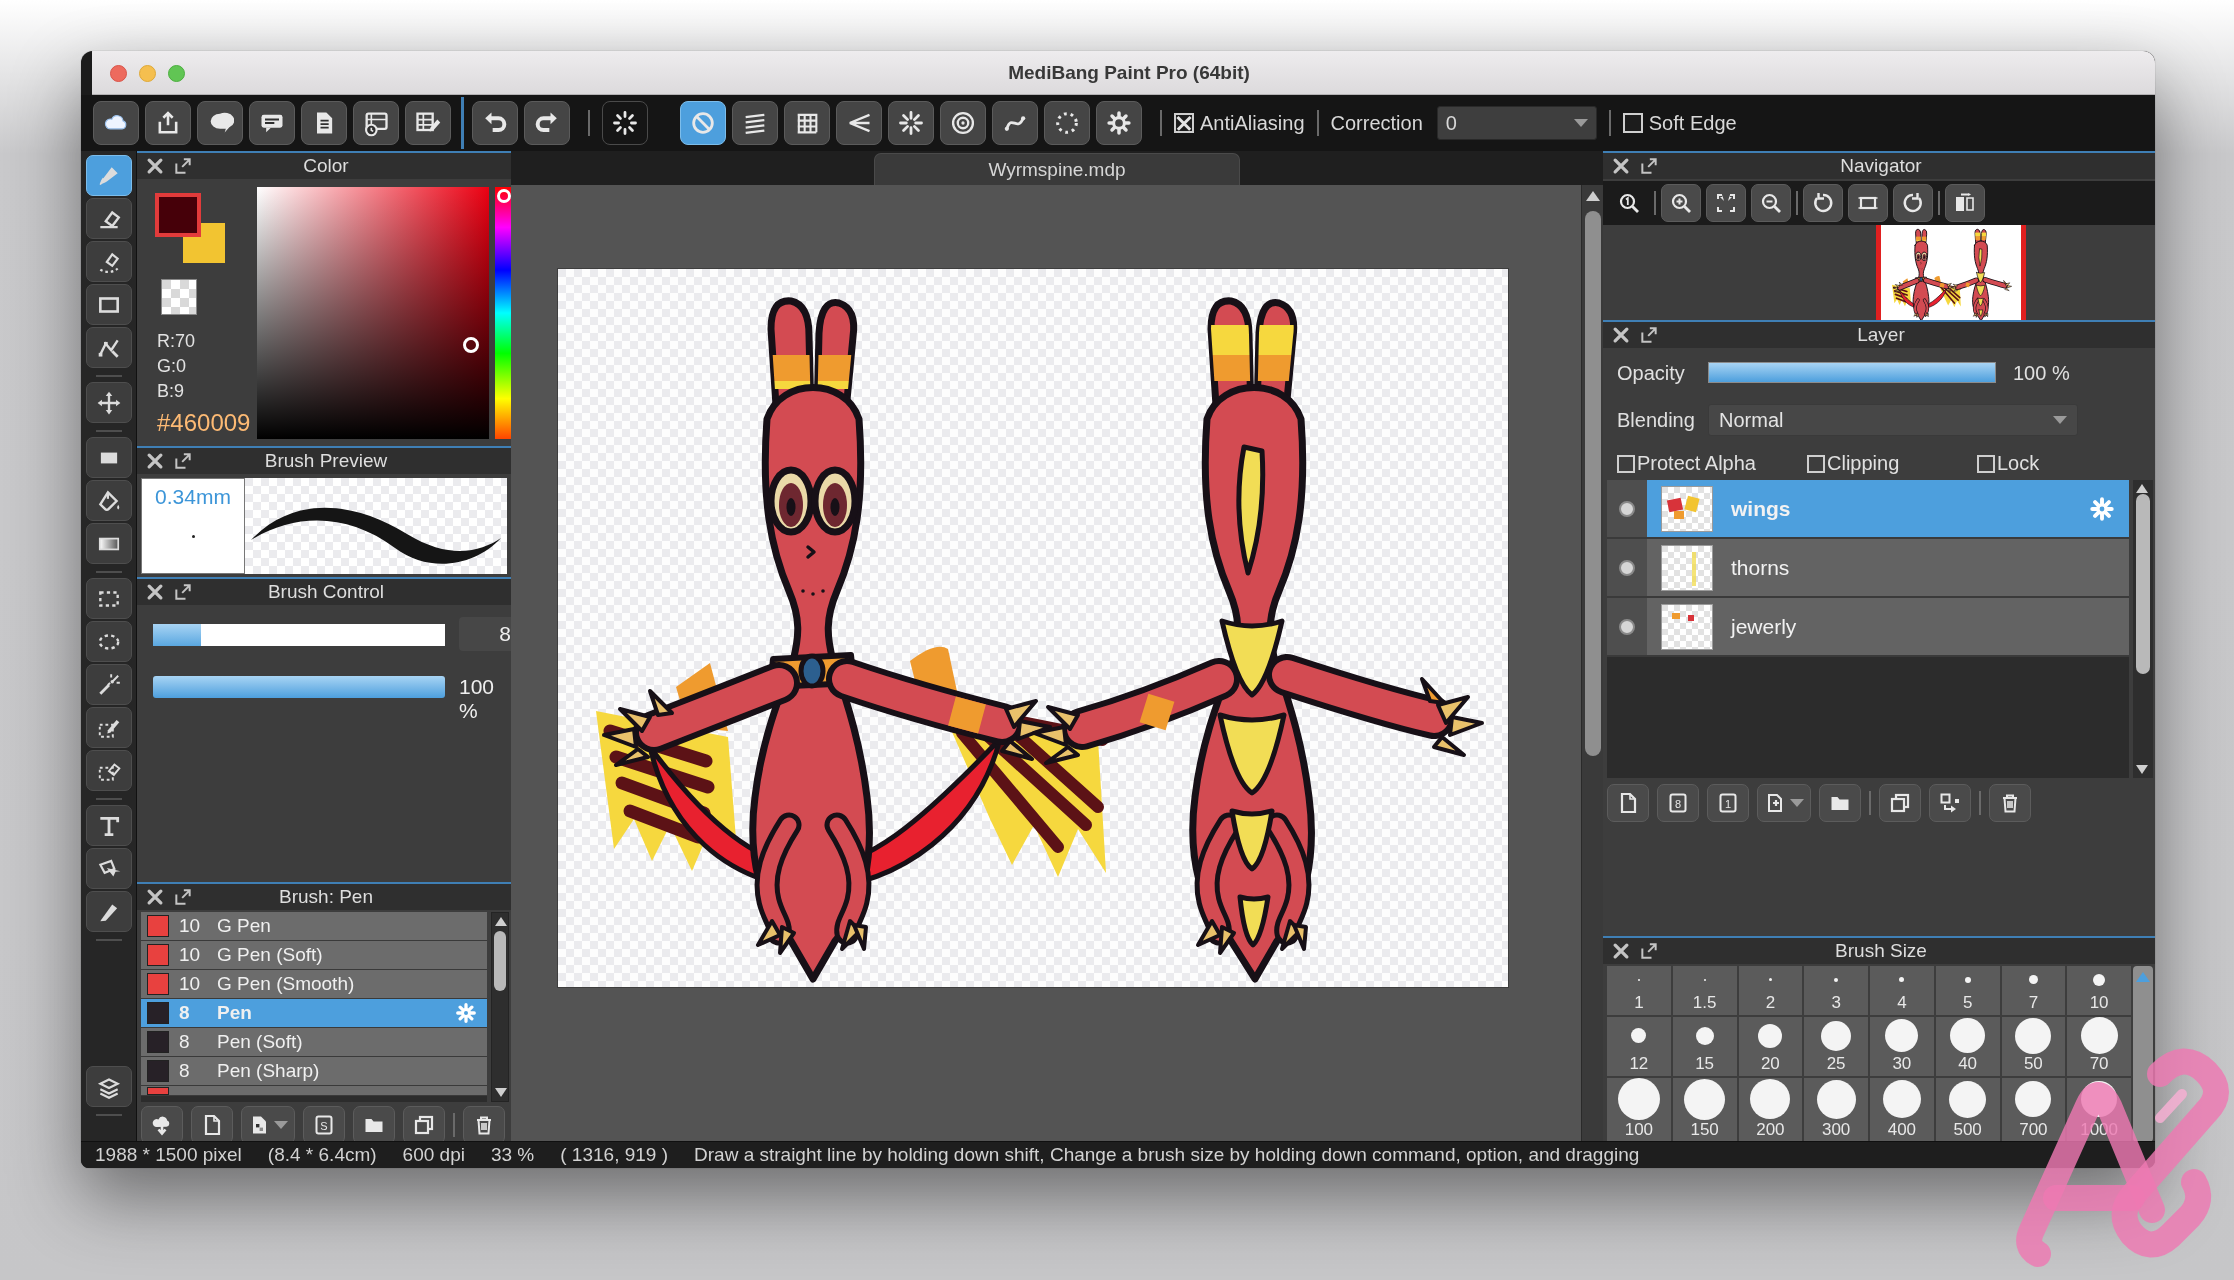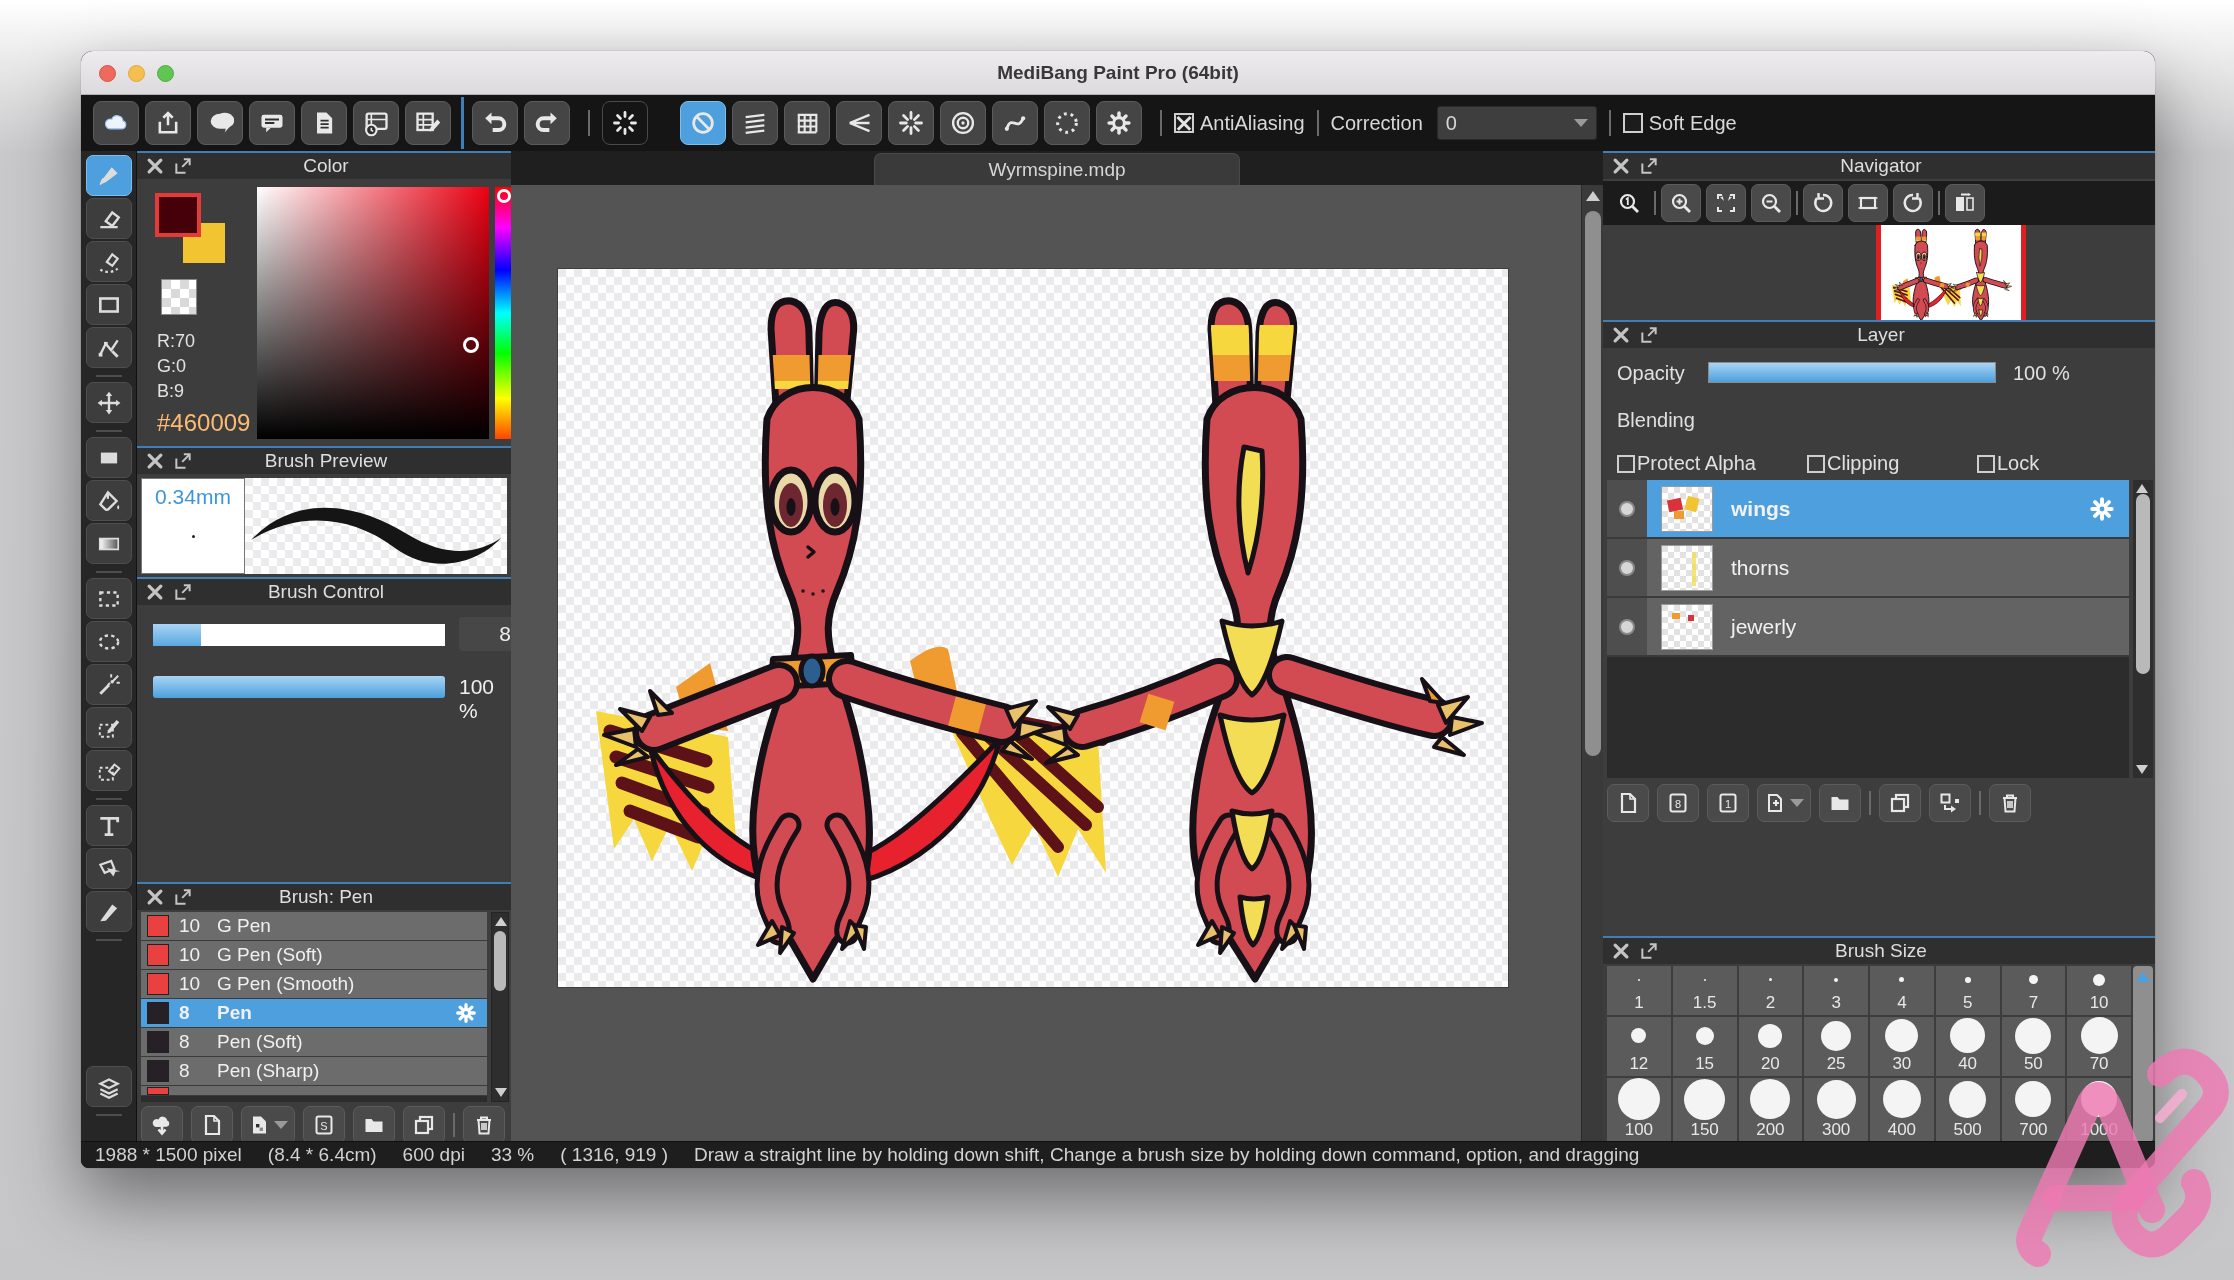--- a/index.html
+++ b/index.html
@@ -5,21 +5,21 @@
 <style>
   * { margin:0; padding:0; box-sizing:border-box; }
   html,body { width:2234px; height:1280px; }
   body { font-family:"Liberation Sans", sans-serif; background:linear-gradient(#ffffff, #c9c9cb 12%, #c6c6c8); overflow:hidden; }
   .stage { position:relative; width:2234px; height:1280px; }
 
   
   .window { position:absolute; left:81px; top:51px; width:2074px; height:1117px;
             border-radius:12px 12px 8px 8px; box-shadow:0 30px 70px rgba(0,0,0,.45), 0 0 1px rgba(0,0,0,.5);
             background:#1b1b1b; overflow:hidden; }
-  .titlebar { position:absolute; left:0; top:0; width:100%; height:44px;
+  .titlebar { position:absolute; left:11px; top:0; width:100%; height:44px;
               background:linear-gradient(#eeecee,#dcdadc); border-bottom:1px solid #b3b1b3;
               display:flex; align-items:center; justify-content:center; }
   .title { font-weight:bold; font-size:19px; color:#383838; }
   .lights { position:absolute; left:18px; top:14px; display:flex; gap:12px; }
   .light { width:17px; height:17px; border-radius:50%; }
   .light.r { background:#ed6a5e; border:1px solid #d95449; }
   .light.y { background:#f5bf4f; border:1px solid #dfa938; }
   .light.g { background:#61c554; border:1px solid #4caf3f; }
 
   
@@ -1137,20 +1137,24 @@
                 <svg class="ic">
                   <use href="#i-pop"></use>
                 </svg>
               </span>
             <span class="name">Layer</span>
           </div>
           <div class="lrow-label" style="left:14px;top:40px">Opacity</div>
           <div class="op-bar"></div>
           <div class="lrow-label" style="left:410px;top:40px">100 %</div>
           <div class="lrow-label" style="left:14px;top:87px">Blending</div>
+          <div class="blend-box">
+            <span>Normal</span>
+            <span class="caret"></span>
+          </div>
           <div class="lchecks">
             <div class="lchk" style="width:190px">
               <span class="box"></span>
               <span></span>
               <span>Protect Alpha</span>
             </div>
             <div class="lchk" style="width:170px">
               <span class="box"></span>
               <span>Clipping</span>
             </div>

